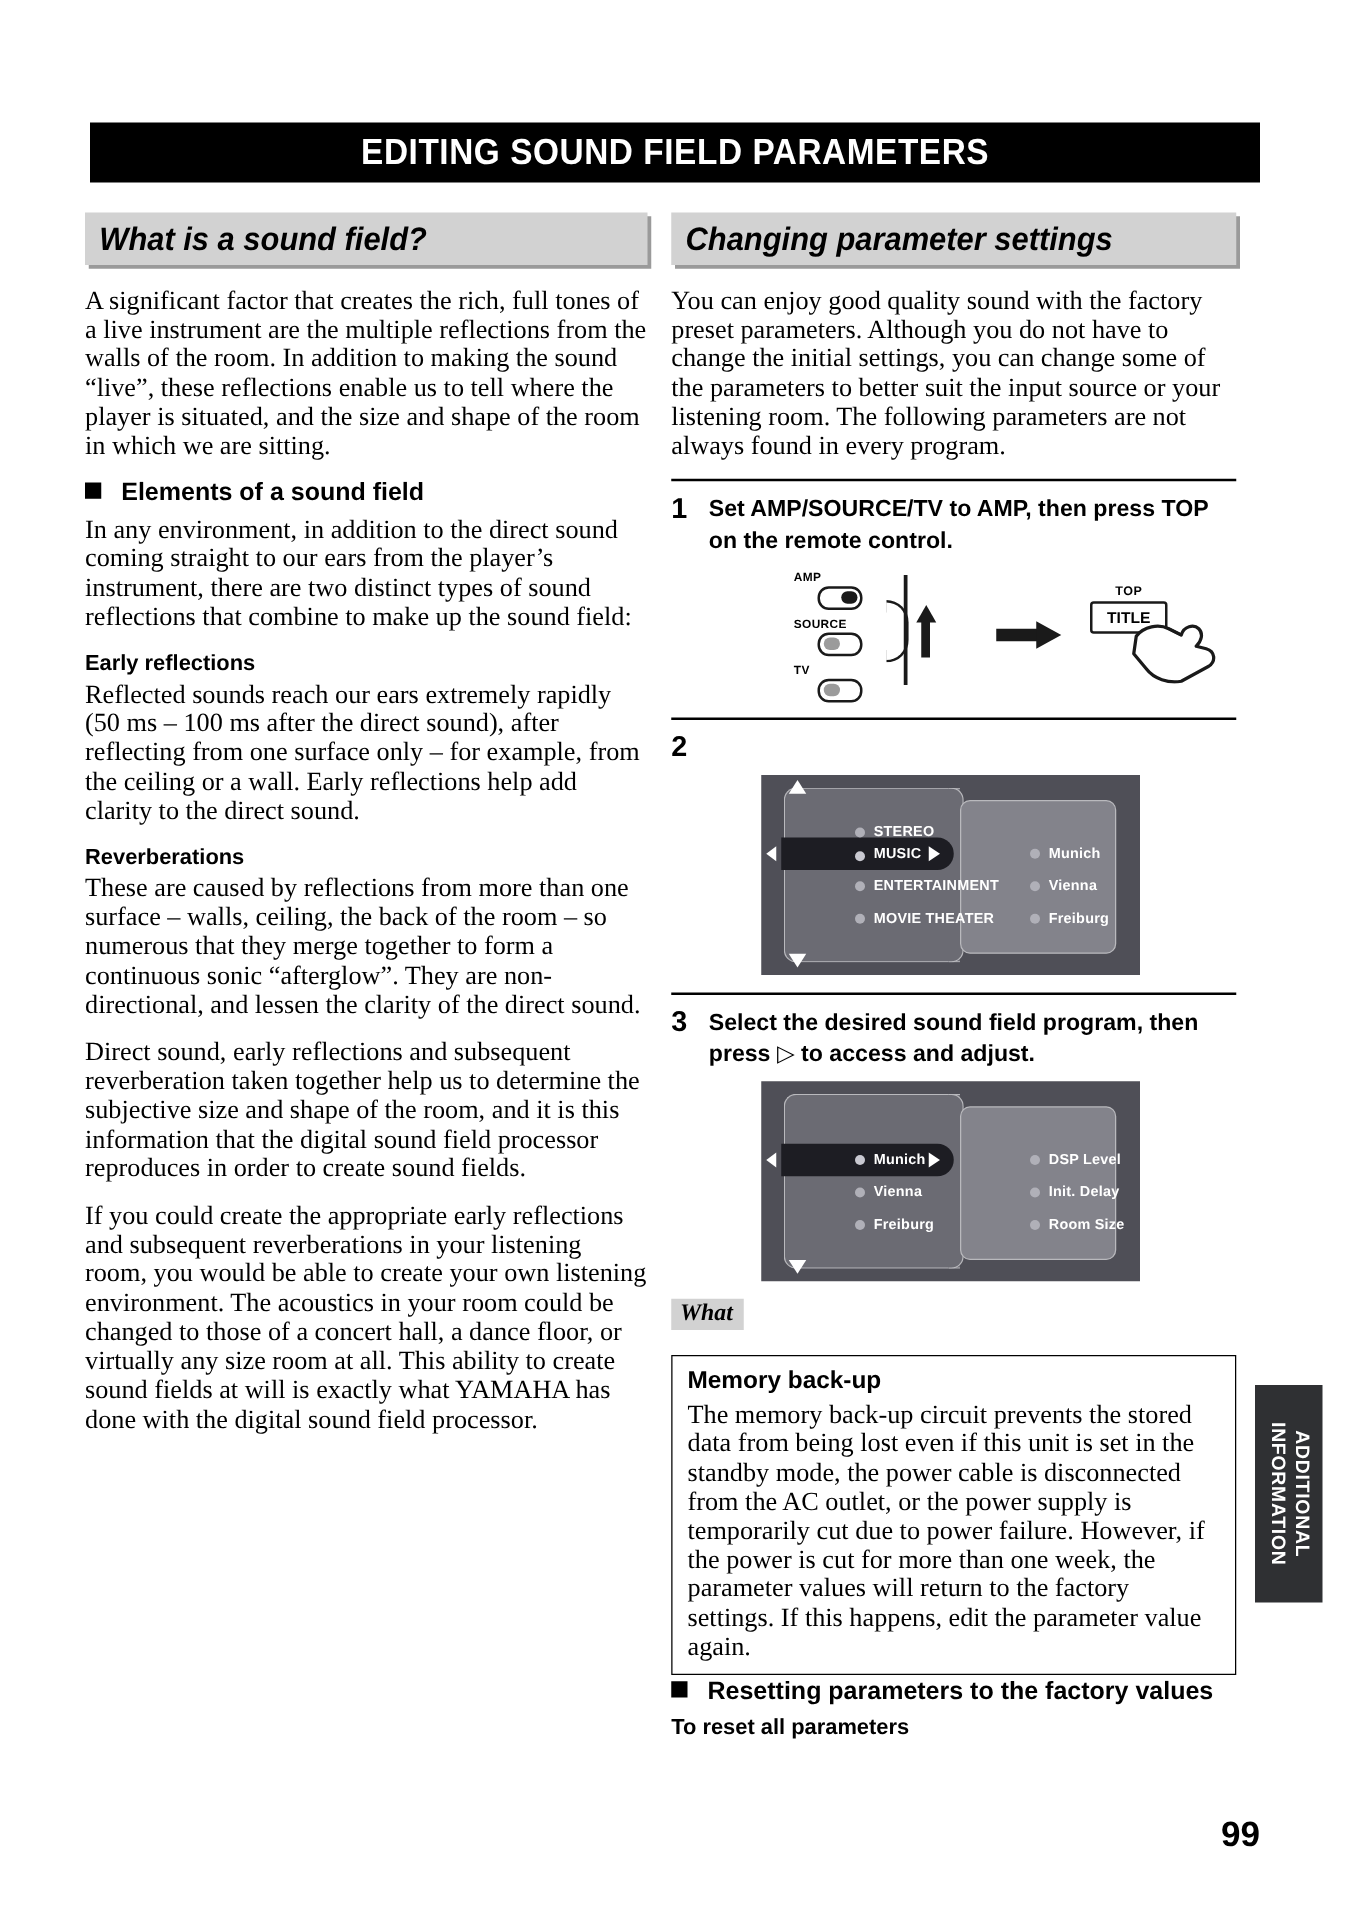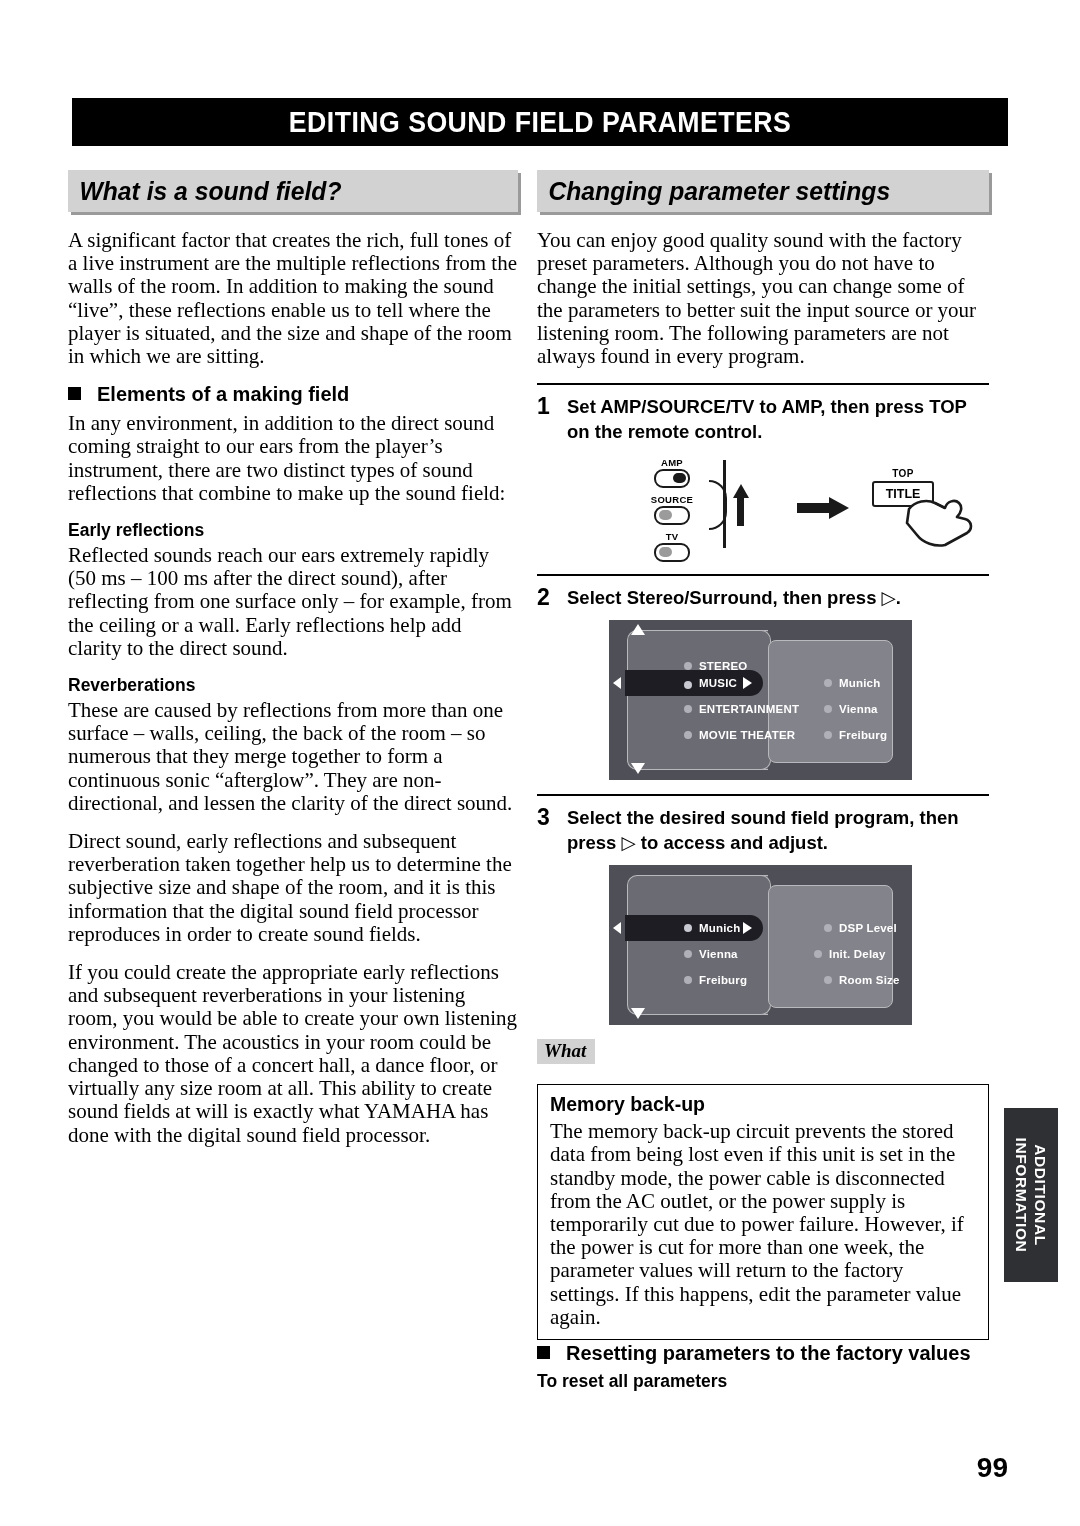--- a/index.html
+++ b/index.html
@@ -141,21 +141,20 @@
   .fig-remote {
     height: 104px;
     position: relative;
     margin: 12px 0 4px 0;
   }
   .rc-group { position: absolute; left: 98px; top: 2px; }
   .rc-row {
     position: relative;
     width: 74px;
     margin-bottom: 7px;
-    text-align: center;
   }
   .rc-lbl {
     font-family: "Liberation Sans", "DejaVu Sans", sans-serif;
     font-weight: bold;
     font-size: 9.5px;
     letter-spacing: .3px;
     line-height: 10px;
     margin-bottom: 1px;
   }
   .rc-pill {
@@ -411,21 +410,21 @@
   <div class="col-left">
 
     <div class="banner">
       <span class="bt">What is a sound field?</span>
     </div>
 
     <p class="body">A significant factor that creates the rich, full tones of a live instrument are the multiple reflections from the walls of the room. In addition to making the sound “live”, these reflections enable us to tell where the player is situated, and the size and shape of the room in which we are sitting.</p>
 
     <div class="sq-head">
       <span class="sq"></span>
-      <span>Elements of a making field</span>
+      <span>Elements of a sound field</span>
     </div>
     <p class="body">In any environment, in addition to the direct sound coming straight to our ears from the player’s instrument, there are two distinct types of sound reflections that combine to make up the sound field:</p>
 
     <div class="sub-head">Early reflections</div>
     <p class="body">Reflected sounds reach our ears extremely rapidly (50 ms – 100 ms after the direct sound), after reflecting from one surface only – for example, from the ceiling or a wall. Early reflections help add clarity to the direct sound.</p>
 
     <div class="sub-head">Reverberations</div>
     <p class="body">These are caused by reflections from more than one surface – walls, ceiling, the back of the room – so numerous that they merge together to form a continuous sonic “afterglow”. They are non-directional, and lessen the clarity of the direct sound.</p>
 
     <p class="body">Direct sound, early reflections and subsequent reverberation taken together help us to determine the subjective size and shape of the room, and it is this information that the digital sound field processor reproduces in order to create sound fields.</p>
@@ -490,21 +489,20 @@
           <path d="M4,20 C10,12 22,10 30,14 L40,19 C42,12 50,10 54,14 C58,18 56,24 52,28
                    L60,30 C67,32 68,40 62,44 L40,56 C30,58 18,54 12,46 L2,34 Z" fill="#ffffff" stroke="#1a1a1a" stroke-width="2.6" stroke-linejoin="round"></path>
           <path d="M30,14 L40,19" fill="none" stroke="#1a1a1a" stroke-width="2.2"></path>
         </svg>
       </div>
     </div>
 
     <div class="step">
       <div class="step-head">
         <span class="step-num">2</span>
-        <span class="step-text">Select Stereo/Surround, then press ▷.</span>
       </div>
 
       <div class="osd">
         <div class="panel-left"></div>
         <div class="panel-left-cap"></div>
         <div class="panel-right"></div>
 
         <div class="arrow-up" style="left:22px; top:4px;"></div>
         <div class="arrow-down" style="left:22px; top:143px;"></div>
 
@@ -571,21 +569,21 @@
         </div>
         <div class="item" style="left:31px; top:109px;">
           <span class="bullet"></span>
           <span>Freiburg</span>
         </div>
 
         <div class="item" style="left:171px; top:57px;">
           <span class="bullet"></span>
           <span>DSP Level</span>
         </div>
-        <div class="item" style="left:161px; top:83px;">
+        <div class="item" style="left:171px; top:83px;">
           <span class="bullet"></span>
           <span>Init. Delay</span>
         </div>
         <div class="item" style="left:171px; top:109px;">
           <span class="bullet"></span>
           <span>Room Size</span>
         </div>
       </div>
     </div>
 

